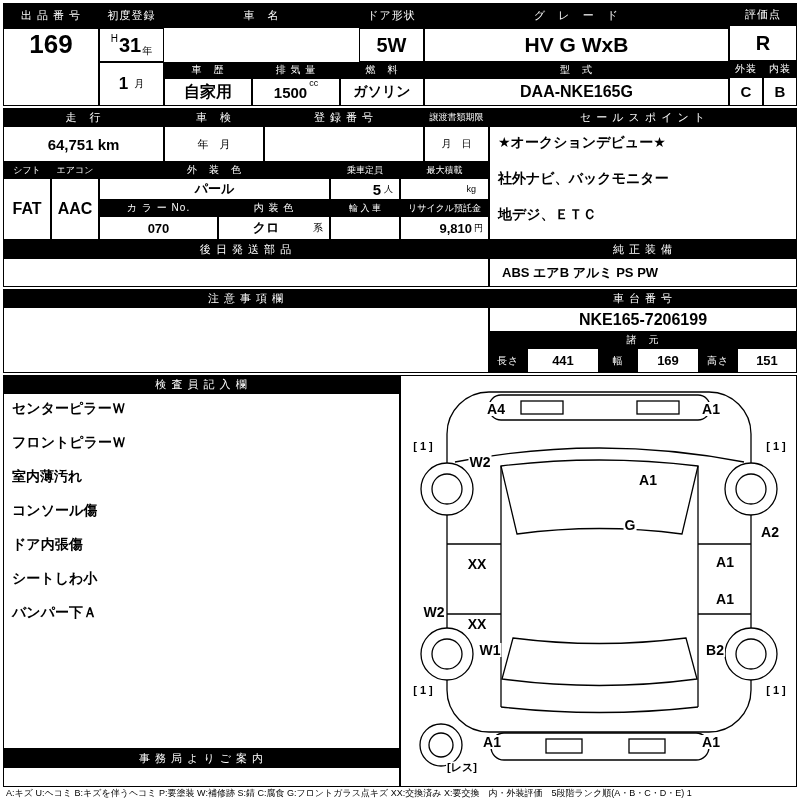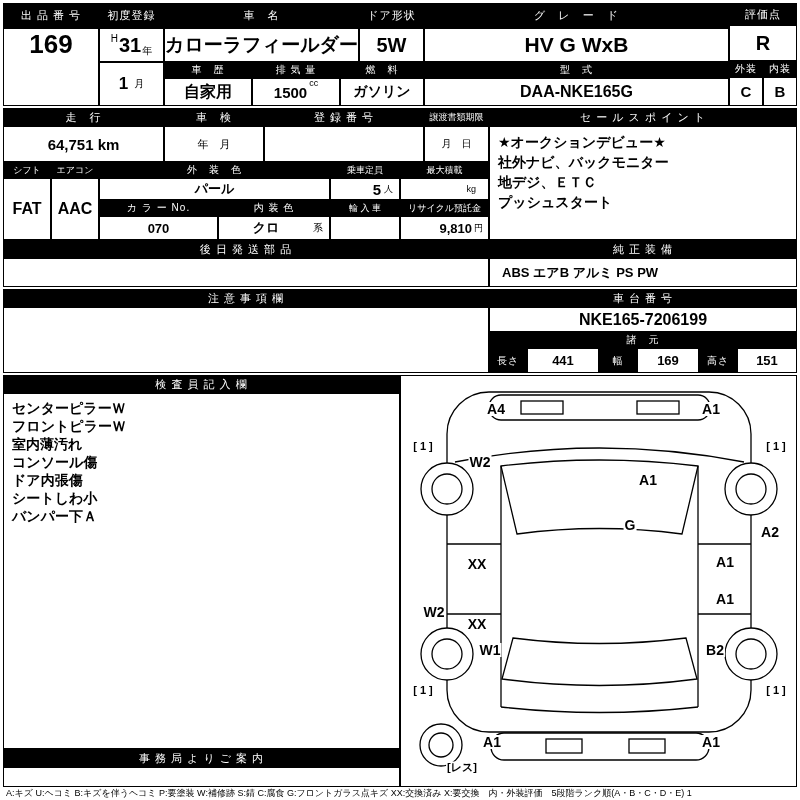--- a/index.html
+++ b/index.html
@@ -7,21 +7,21 @@
   .sheet { position:relative; width:800px; height:800px; background:#fff; overflow:hidden; }
   .cell { position:absolute; display:flex; align-items:center; justify-content:center;
           border:1px solid #000; background:#fff; overflow:hidden; white-space:nowrap; }
   .hd { background:#000; color:#fff; font-size:11px; letter-spacing:1px; }
   .hd.sm { font-size:10px; letter-spacing:1px; }
   .hd.xs { font-size:9px; letter-spacing:0; }
   .b { font-weight:bold; }
   .f9{font-size:9px}.f10{font-size:10px}.f11{font-size:11px}.f12{font-size:14px}
   .f13{font-size:13px}.f15{font-size:15px}.f16{font-size:16px}
   .f17{font-size:17px}.f19{font-size:19px}.f20{font-size:20px}.f21{font-size:21px}.f26{font-size:26px}
-  .list-col { flex-direction:column; align-items:flex-start; justify-content:flex-start; padding:5px 8px; }
+  .list-col { flex-direction:column; align-items:flex-start; justify-content:flex-start; padding:5px 8px;gap:16px; }
   .sales-line { font-weight:bold; font-size:14px; line-height:20px; }
   .note-line  { font-weight:bold; font-size:14px; line-height:18px; }
   .diag-overlay { position:absolute; left:0; top:0; width:100%; height:100%; }
   .diag-label { position:absolute; transform:translate(-50%,-50%); font-weight:bold;
                 font-size:14px; line-height:1; background:#fff; padding:0 1px; }
   .diag-label.small { font-size:11px; }
   svg.car * { stroke:#000; stroke-width:1.3; fill:none; }
   svg.car .wf { fill:#fff; }
 </style>
 </head>
@@ -39,21 +39,20 @@
     <span class="f10" style="align-self:flex-start;margin-top:4px">H</span>
     <span class="b f20">31</span>
     <span class="f10" style="align-self:flex-end;margin-bottom:3px">年</span>
   </div>
   <div class="cell" style="left:99px;top:62px;width:65px;height:44px;gap:6px">
     <span class="b f17">1</span>
     <span class="f10">月</span>
   </div>
 
   <div class="cell hd" style="left:164px;top:3px;width:195px;height:25px">車　名</div>
-  <div class="cell b f19" style="left:164px;top:28px;width:195px;height:34px">カローラフィールダー</div>
 
   <div class="cell hd" style="left:359px;top:3px;width:65px;height:25px">ドア形状</div>
   <div class="cell b f20" style="left:359px;top:28px;width:65px;height:34px">5W</div>
 
   <div class="cell hd" style="left:424px;top:3px;width:305px;height:25px">グ　レ　ー　ド</div>
   <div class="cell b f21" style="left:424px;top:28px;width:305px;height:34px">HV G WxB</div>
 
   <div class="cell hd" style="left:729px;top:3px;width:68px;height:22px">評価点</div>
   <div class="cell b f20" style="left:729px;top:25px;width:68px;height:36px">R</div>
   <div class="cell hd sm" style="left:729px;top:61px;width:34px;height:16px">外装</div>

